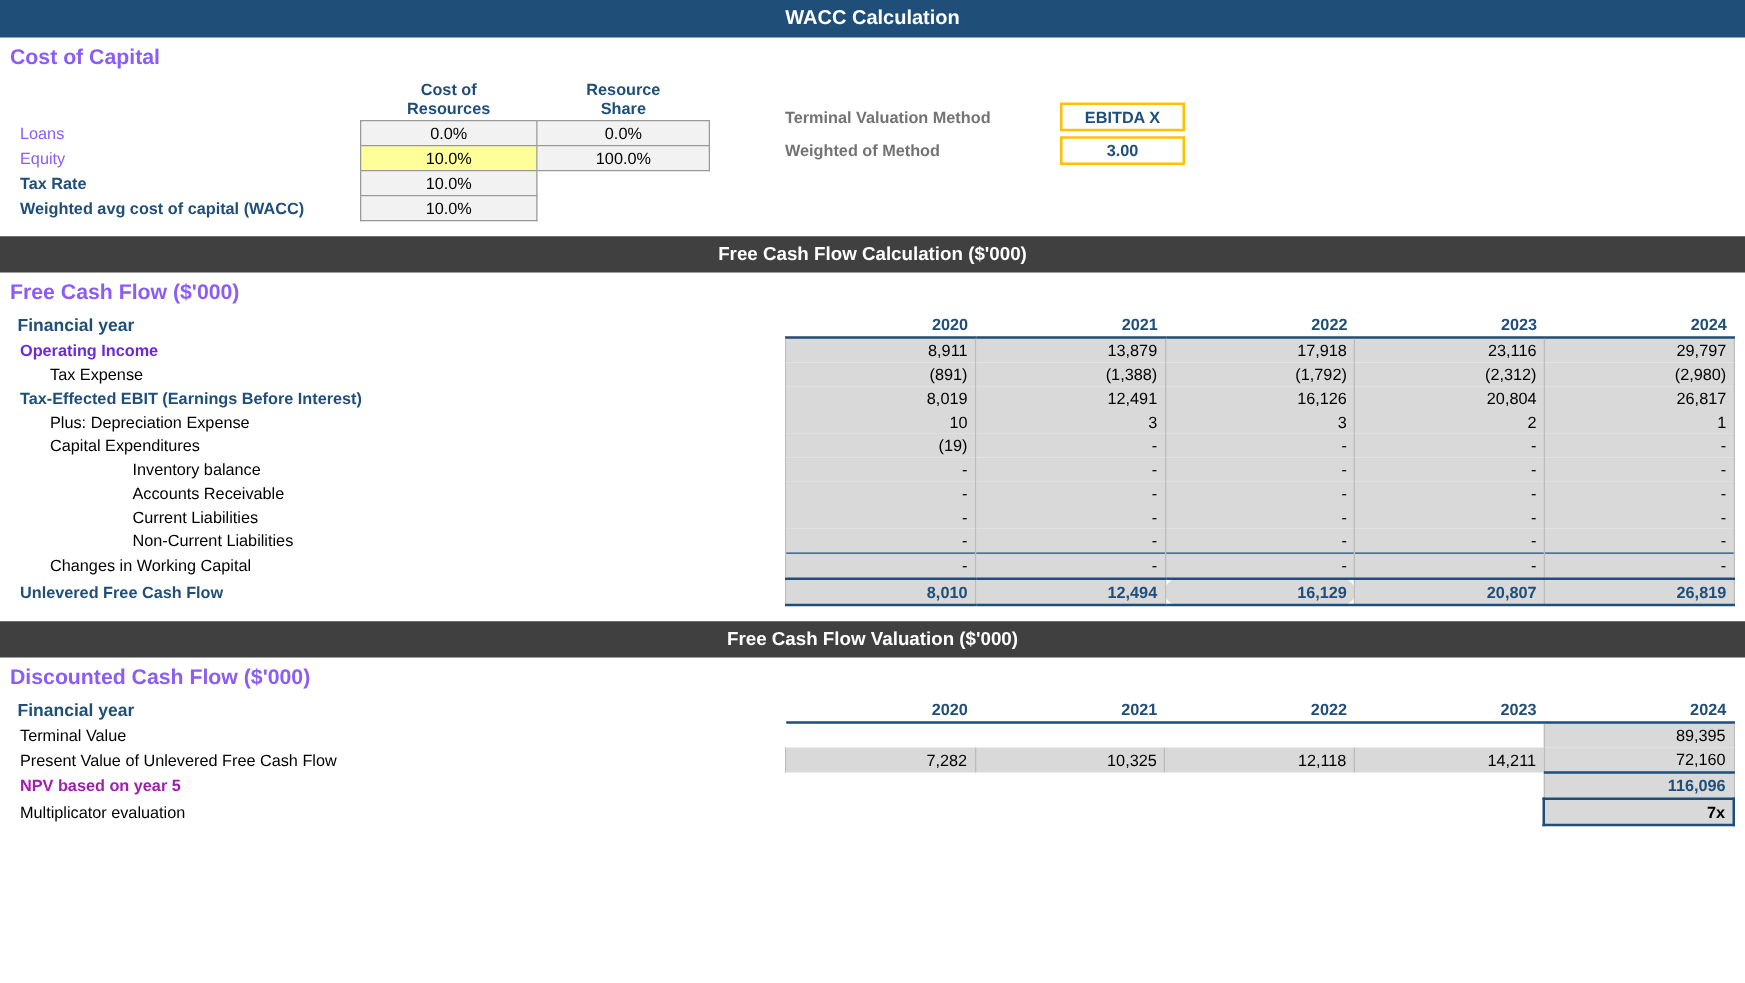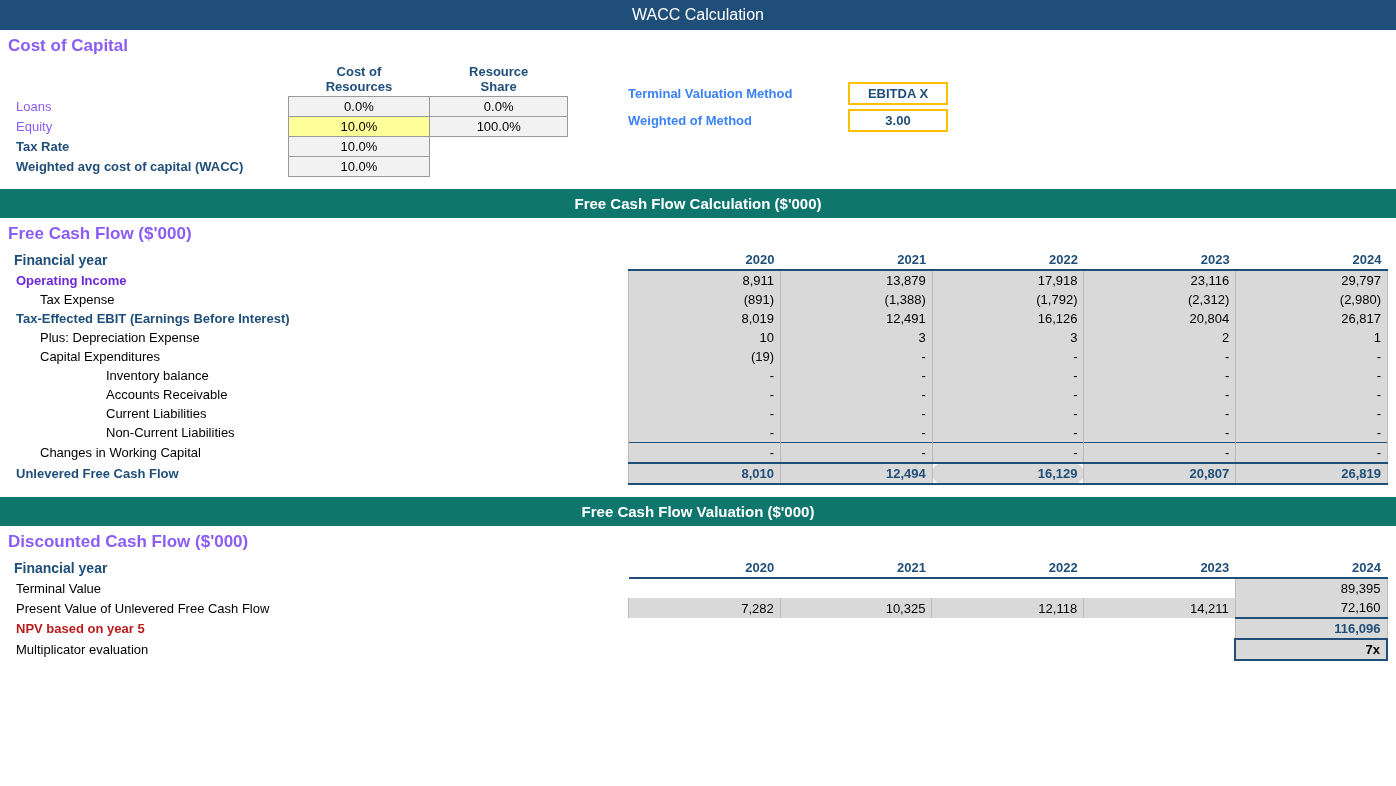--- a/index.html
+++ b/index.html
@@ -3,26 +3,26 @@
   <meta charset="utf-8">
   <style>
     * { box-sizing: border-box; margin: 0; padding: 0; }
     body { font-family: Arial, sans-serif; font-size: 13px; background: #fff; color: #000; }
 
     .main-header {
       background-color: #1f4e79;
       color: #fff;
       text-align: center;
       font-size: 16px;
-      font-weight: normal;
+      font-weight: bold;
       padding: 6px 0;
     }
 
     .section-header {
-      background-color: #0f766e;
+      background-color: #404040;
       color: #fff;
       text-align: center;
       font-size: 15px;
       font-weight: bold;
       padding: 6px 0;
       margin-top: 8px;
     }
 
     .sub-section-title {
       color: #8b5cf6;
@@ -86,21 +86,21 @@
       padding-top: 20px;
     }
 
     .terminal-row {
       display: flex;
       align-items: center;
       margin-bottom: 4px;
     }
 
     .terminal-label {
-      color: #3b82f6;
+      color: #737373;
       font-weight: bold;
       font-size: 13px;
       min-width: 220px;
     }
 
     .terminal-value-cell {
       border: 2px solid #ffc000;
       background: #fff;
       text-align: center;
       min-width: 100px;
@@ -374,21 +374,21 @@
         </tr>
         <tr>
           <td class="col-label" style="padding-left: 8px;">Present Value of Unlevered Free Cash Flow</td>
           <td class="col-year data-cell">7,282</td>
           <td class="col-year data-cell">10,325</td>
           <td class="col-year data-cell">12,118</td>
           <td class="col-year data-cell">14,211</td>
           <td class="col-year data-cell">72,160</td>
         </tr>
         <tr class="npv-row">
-          <td class="col-label" style="padding-left: 8px; color: #b91c1c; font-weight: bold;">NPV based on year 5</td>
+          <td class="col-label" style="padding-left: 8px; color: #a21caf; font-weight: bold;">NPV based on year 5</td>
           <td class="col-year"></td>
           <td class="col-year"></td>
           <td class="col-year"></td>
           <td class="col-year"></td>
           <td class="col-year data-cell" style="font-weight: bold; color: rgb(31, 78, 121); border-top: 2px solid rgb(31, 78, 121);">116,096</td>
         </tr>
         <tr>
           <td class="col-label" style="padding-left: 8px;">Multiplicator evaluation</td>
           <td class="col-year"></td>
           <td class="col-year"></td>

